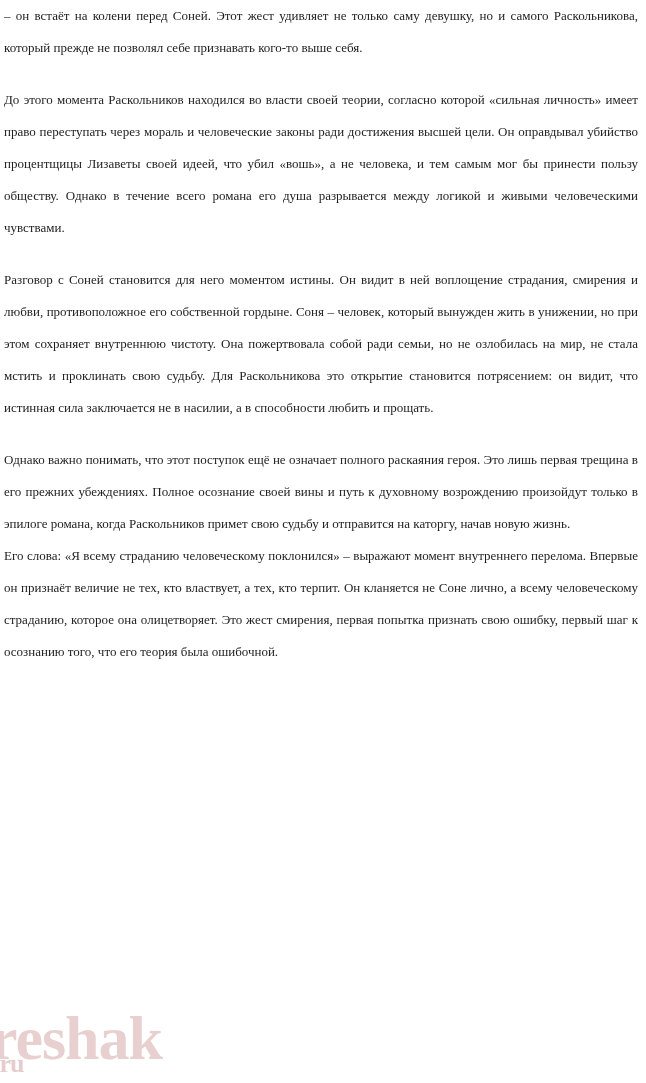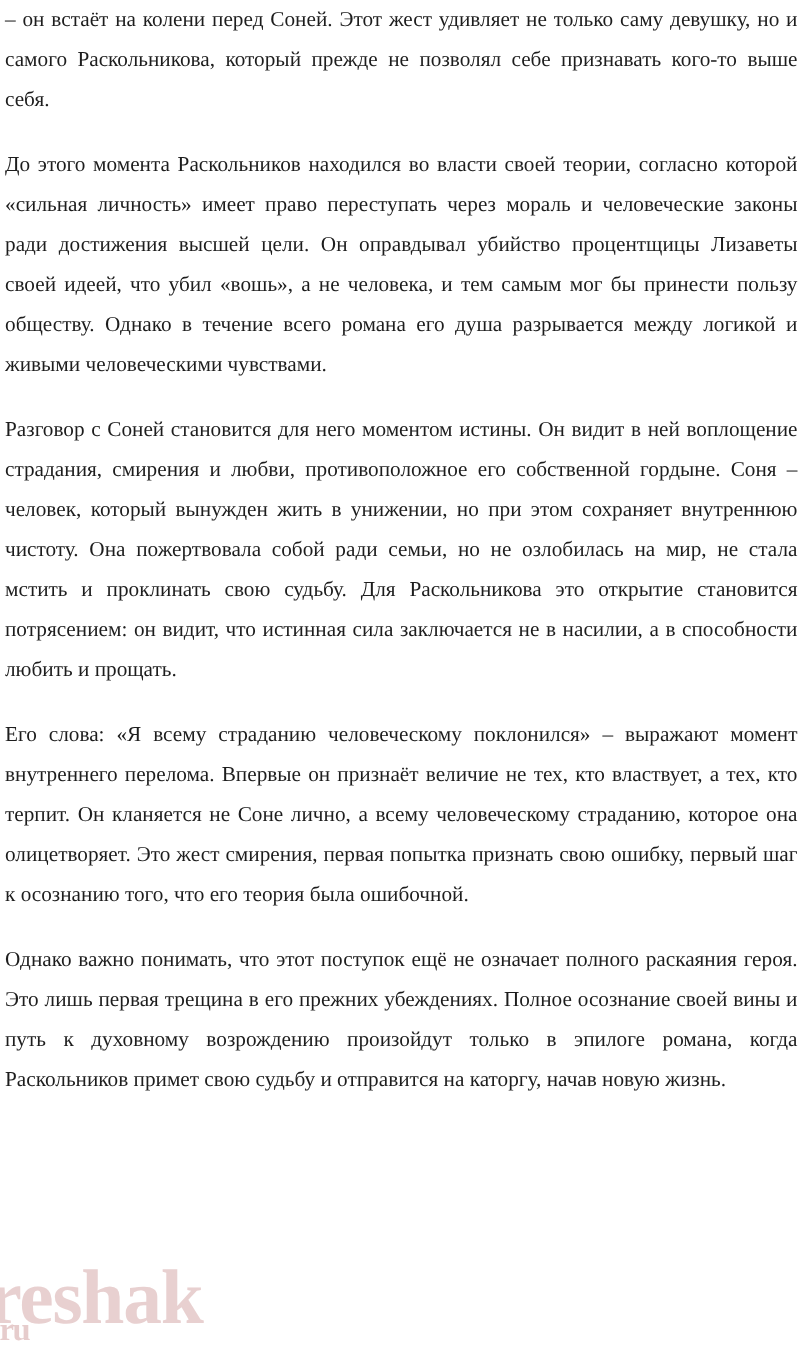--- a/index.html
+++ b/index.html
@@ -21,21 +21,21 @@
     height: 1083px;
     box-sizing: border-box;
     padding: 0 8px 0 4px;
   }
   .doc-body {
     position: relative;
     z-index: 2;
   }
   p.para {
     margin: 0 0 20px 0;
-    font-size: 17px;
+    font-size: 13px;
     line-height: 32px;
     text-align: justify;
     text-justify: inter-word;
     hyphens: none;
     color: #1d1d1d;
   }
   p.para.first {
     margin-top: 0;
   }
   p.para.last {
@@ -70,22 +70,22 @@
 </style>
 </head>
 <body>
 
 <div class="page">
 
   <div class="doc-body">
     <p class="para first">– он встаёт на колени перед Соней. Этот жест удивляет не только саму девушку, но и самого Раскольникова, который прежде не позволял себе признавать кого-то выше себя.</p>
     <p class="para">До этого момента Раскольников находился во власти своей теории, согласно которой «сильная личность» имеет право переступать через мораль и человеческие законы ради достижения высшей цели. Он оправдывал убийство процентщицы Лизаветы своей идеей, что убил «вошь», а не человека, и тем самым мог бы принести пользу обществу. Однако в течение всего романа его душа разрывается между логикой и живыми человеческими чувствами.</p>
     <p class="para">Разговор с Соней становится для него моментом истины. Он видит в ней воплощение страдания, смирения и любви, противоположное его собственной гордыне. Соня – человек, который вынужден жить в унижении, но при этом сохраняет внутреннюю чистоту. Она пожертвовала собой ради семьи, но не озлобилась на мир, не стала мстить и проклинать свою судьбу. Для Раскольникова это открытие становится потрясением: он видит, что истинная сила заключается не в насилии, а в способности любить и прощать.</p>
+    <p class="para last">Однако важно понимать, что этот поступок ещё не означает полного раскаяния героя. Это лишь первая трещина в его прежних убеждениях. Полное осознание своей вины и путь к духовному возрождению произойдут только в эпилоге романа, когда Раскольников примет свою судьбу и отправится на каторгу, начав новую жизнь.</p>
     <p class="para">Его слова: «Я всему страданию человеческому поклонился» – выражают момент внутреннего перелома. Впервые он признаёт величие не тех, кто властвует, а тех, кто терпит. Он кланяется не Соне лично, а всему человеческому страданию, которое она олицетворяет. Это жест смирения, первая попытка признать свою ошибку, первый шаг к осознанию того, что его теория была ошибочной.</p>
-    <p class="para last">Однако важно понимать, что этот поступок ещё не означает полного раскаяния героя. Это лишь первая трещина в его прежних убеждениях. Полное осознание своей вины и путь к духовному возрождению произойдут только в эпилоге романа, когда Раскольников примет свою судьбу и отправится на каторгу, начав новую жизнь.</p>
   </div>
 
   <div class="watermark">
     <span class="wm-line1">reshak</span>
     <span class="wm-line2 wm-small">.ru</span>
   </div>
 
 </div>
 
 </body></html>

